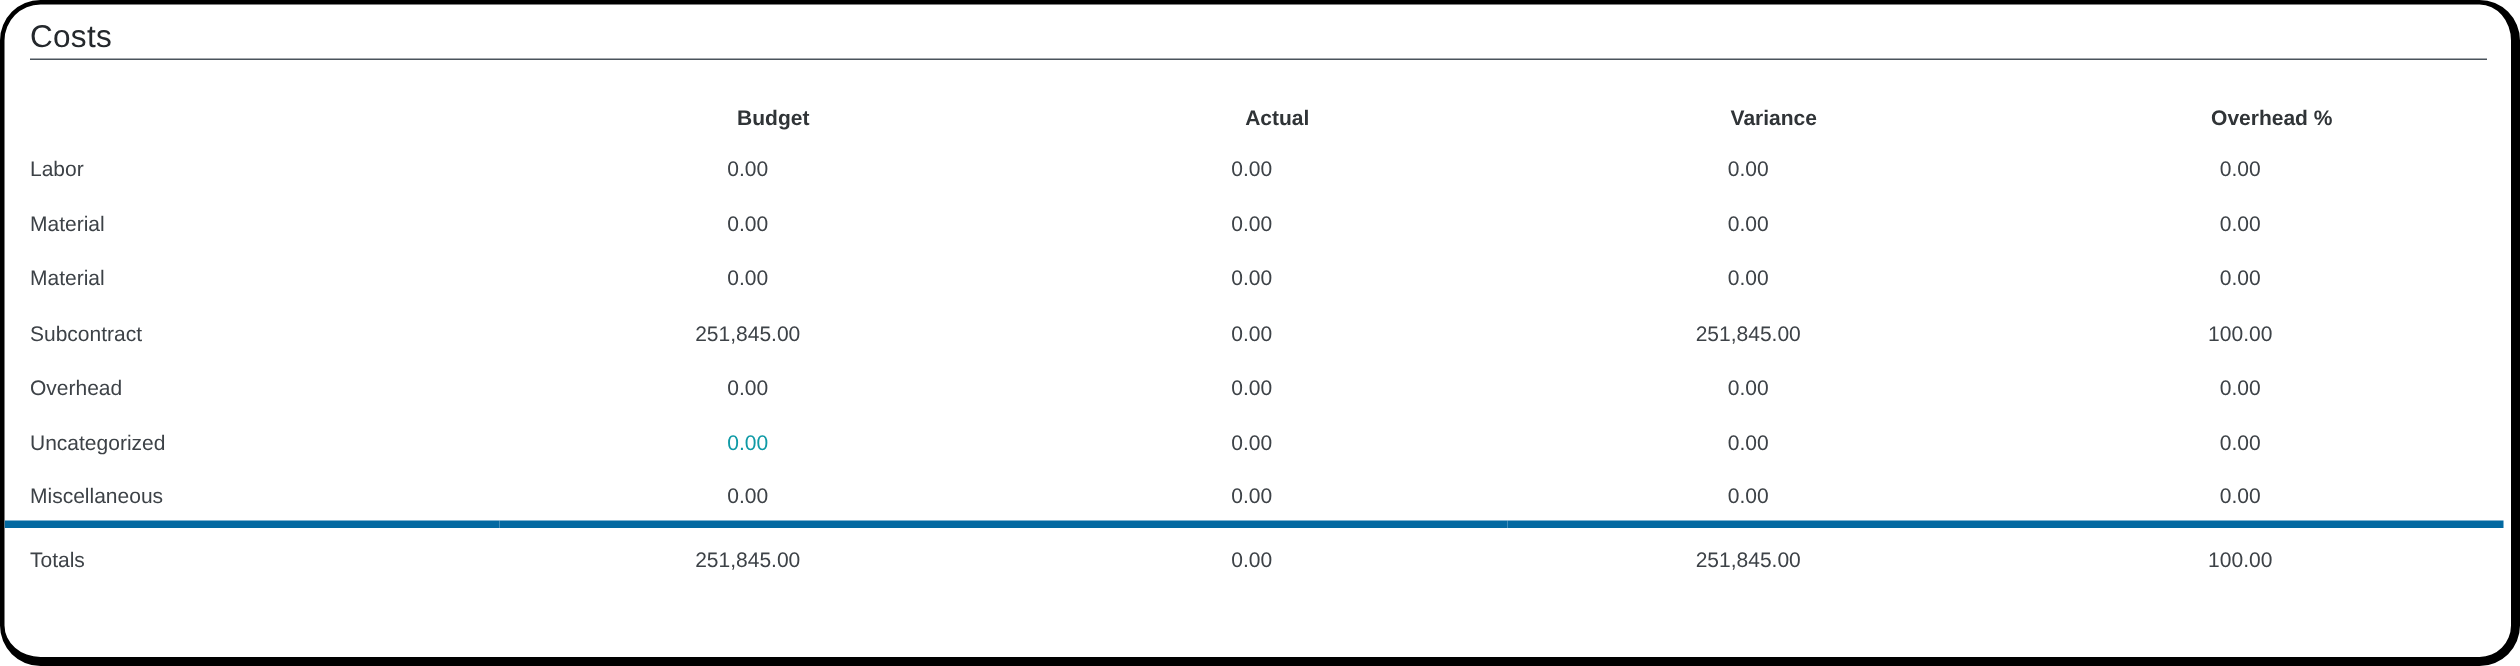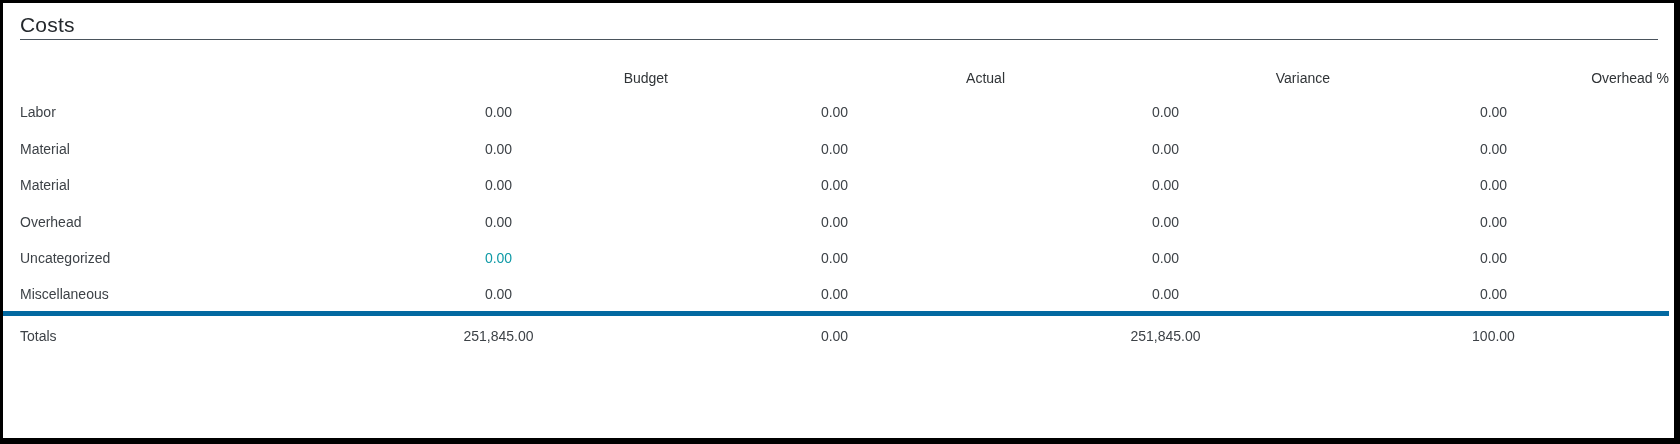--- a/index.html
+++ b/index.html
@@ -9,20 +9,21 @@
     color: #404447;
   }
   .frame {
     width: 1680px; height: 444px;
     border-top: 3px solid #000;
     border-left: 3px solid #000;
     border-right: 6px solid #000;
     border-bottom: 6px solid #000;
     background: #fff;
     overflow: hidden;
+    border-radius: 27px;
   }
   .section-header {
     padding: 9px 16px 0 17px;
   }
   .section-title {
     font-size: 21px;
     font-weight: 400;
     line-height: 26px;
     color: #24282c;
     letter-spacing: 0.2px;
@@ -34,22 +35,22 @@
   table.costs {
     width: 1666px;
     border-collapse: collapse;
     table-layout: fixed;
   }
   td, th { font-size: 14px; font-weight: 400; overflow: hidden; white-space: nowrap; }
   th.col-head {
     height: 54px;
     vertical-align: bottom;
     padding: 0 0 8px 30px;
-    text-align: right;
-    font-weight: 400;
+    text-align: center;
+    font-weight: 700;
     color: #303437;
     font-size: 14px;
   }
   tr.data-row td { height: 36.5px; }
   td.row-label {
     padding-left: 17px;
     color: #3d4247;
     text-align: left;
     margin-left: 19px;
   }
@@ -113,20 +114,27 @@
     </tr>
 
     <tr class="data-row">
       <td class="row-label">Material</td>
       <td class="num">0.00</td>
       <td class="num">0.00</td>
       <td class="num">0.00</td>
       <td class="num last">0.00</td>
     </tr>
 
+    <tr class="data-row">
+      <td class="row-label">Subcontract</td>
+      <td class="num">251,845.00</td>
+      <td class="num">0.00</td>
+      <td class="num">251,845.00</td>
+      <td class="num last">100.00</td>
+    </tr>
 
 
     <tr class="data-row">
       <td class="row-label">Overhead</td>
       <td class="num">0.00</td>
       <td class="num">0.00</td>
       <td class="num">0.00</td>
       <td class="num last">0.00</td>
     </tr>
 

